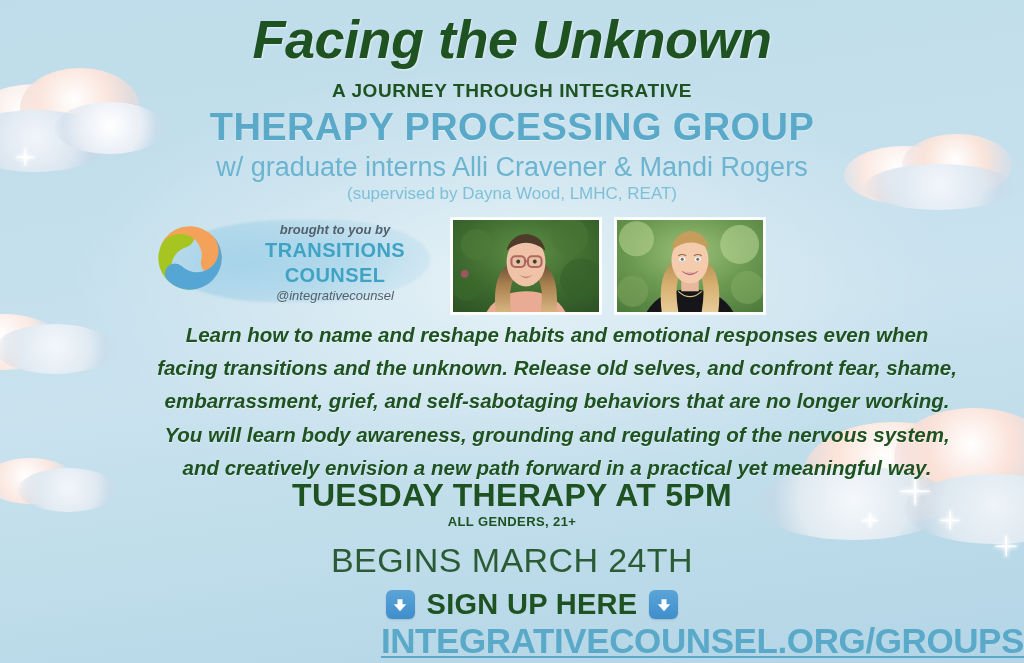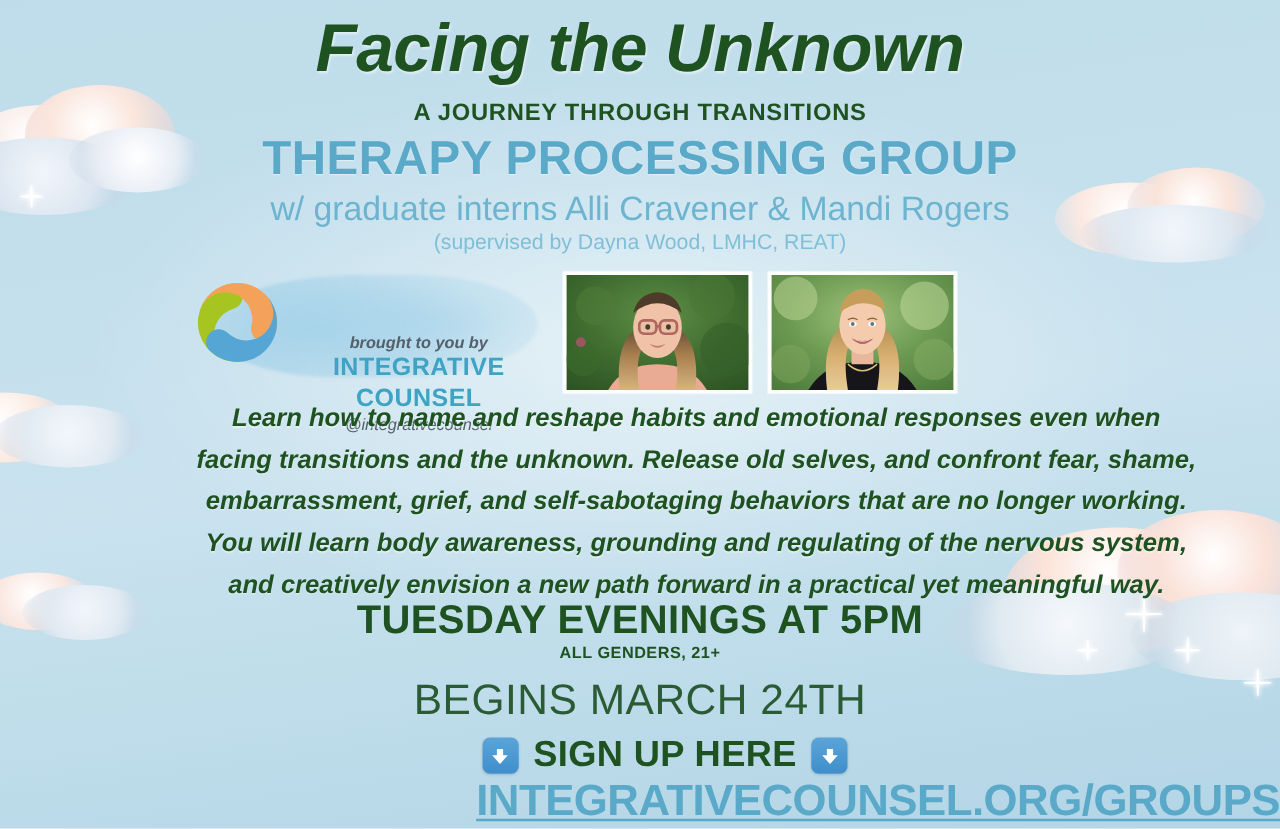--- a/index.html
+++ b/index.html
@@ -138,21 +138,21 @@
     background:
       radial-gradient(ellipse 58% 64% at 30% 52%, rgba(154,205,230,0.58) 0%, rgba(154,205,230,0.30) 60%, rgba(154,205,230,0) 100%),
       radial-gradient(ellipse 56% 58% at 68% 46%, rgba(167,212,234,0.50) 0%, rgba(167,212,234,0.22) 62%, rgba(167,212,234,0) 100%),
       linear-gradient(96deg, rgba(150,203,229,0.10) 0%, rgba(158,207,231,0.42) 18%, rgba(172,214,235,0.36) 55%, rgba(176,216,236,0.18) 85%, rgba(176,216,236,0) 100%);
     border-radius:46% 38% 44% 40% / 52% 48% 52% 48%;
     filter:blur(1.2px);
   }
   #logo-mark {
     position:absolute; left:4px; top:8px; width:72px; height:72px;
   }
-  #logo-text { position:absolute; left:80px; top:8px; width:210px; text-align:center;margin-top:44px; }
+  #logo-text { position:absolute; left:80px; top:8px; width:210px; text-align:center; }
   #logo-brought { font-size:13px; font-style:italic; font-weight:bold; color:#53606b; line-height:1.2; }
   #logo-name { font-size:20px; font-weight:bold; letter-spacing:0.4px; color:#3fa3c4; line-height:1.25; }
   #logo-handle { font-size:13px; font-style:italic; font-weight:normal; color:#53606b; line-height:1.25; }
 
   
   .portrait {
     position:absolute;
     width:150px; height:96px;
     background:#ffffff;
     padding:2px;
@@ -250,21 +250,21 @@
   <div class="sparkle" style="left:16px;  top:148px; width:18px; height:18px;"></div>
   <div class="sparkle" style="left:900px; top:476px; width:30px; height:30px;"></div>
   <div class="sparkle" style="left:940px; top:510px; width:20px; height:20px;"></div>
   <div class="sparkle" style="left:862px; top:512px; width:16px; height:16px;"></div>
   <div class="sparkle" style="left:995px; top:535px; width:22px; height:22px;"></div>
 
   <div id="content">
 
     <div id="title">Facing the Unknown</div>
 
-    <div id="tagline">A JOURNEY THROUGH TRANSITIONS</div>
+    <div id="tagline">A JOURNEY THROUGH INTEGRATIVE</div>
 
     <div id="group-heading">THERAPY PROCESSING GROUP</div>
 
     <div id="supervisor-line">(supervised by Dayna Wood, LMHC, REAT)</div>
 
     <div id="interns-line">w/ graduate interns Alli Cravener &amp; Mandi Rogers</div>
 
     <div id="logo-lockup">
       <div id="brush-stroke"></div>
 
@@ -274,21 +274,21 @@
           <path d="M50 6 A44 44 0 0 0 50 94 A30 30 0 0 1 50 34 A14 14 0 0 0 50 6 Z" fill="#a7c520" transform="rotate(-16 50 50)"></path>
 
           <path d="M50 6 A44 44 0 0 0 50 94 A30 30 0 0 1 50 34 A14 14 0 0 0 50 6 Z" fill="#f4a15a" transform="rotate(104 50 50)"></path>
 
           <path d="M50 6 A44 44 0 0 0 50 94 A30 30 0 0 1 50 34 A14 14 0 0 0 50 6 Z" fill="#55a6d4" transform="rotate(224 50 50)"></path>
         </svg>
       </div>
 
       <div id="logo-text">
         <div id="logo-brought">brought to you by</div>
-        <div id="logo-name">INTEGRATIVE COUNSEL</div>
+        <div id="logo-name">TRANSITIONS COUNSEL</div>
         <div id="logo-handle">@integrativecounsel</div>
       </div>
     </div>
 
     <div class="portrait" id="portrait-1">
       <div class="photo">
         <svg viewBox="0 0 150 96" width="146" height="92" preserveAspectRatio="xMidYMid slice" aria-hidden="true">
           <defs>
             <radialGradient id="bg1" cx="50%" cy="35%" r="80%">
               <stop offset="0%" stop-color="#5f8f46"></stop>
@@ -369,21 +369,21 @@
           <path d="M66 53 q9 9 18 0 q-9 4 -18 0 z" fill="#b8626a"></path>
           <path d="M67.5 53.6 q7.5 4 15 0 q-7.5 3 -15 0 z" fill="#ffffff"></path>
 
           <path d="M63 74 q12 11 24 0" stroke="#d8c27a" stroke-width="1.2" fill="none"></path>
         </svg>
       </div>
     </div>
 
     <div id="description">Learn how to name and reshape habits and emotional responses even when facing transitions and the unknown. Release old selves, and confront fear, shame, embarrassment, grief, and self-sabotaging behaviors that are no longer working. You will learn body awareness, grounding and regulating of the nervous system, and creatively envision a new path forward in a practical yet meaningful way.</div>
 
-    <div id="schedule">TUESDAY EVENINGS AT 5PM</div>
+    <div id="schedule">TUESDAY THERAPY AT 5PM</div>
 
     <div id="audience">ALL GENDERS, 21+</div>
 
     <div id="start-date">BEGINS MARCH 24TH</div>
 
     <div id="signup-row">
       <span class="down-arrow">
         <svg viewBox="0 0 24 24" width="20" height="20" aria-hidden="true">
           <path d="M12 19.5 L4.5 11 H9 V5 H15 V11 H19.5 Z" fill="#ffffff"></path>
         </svg>

